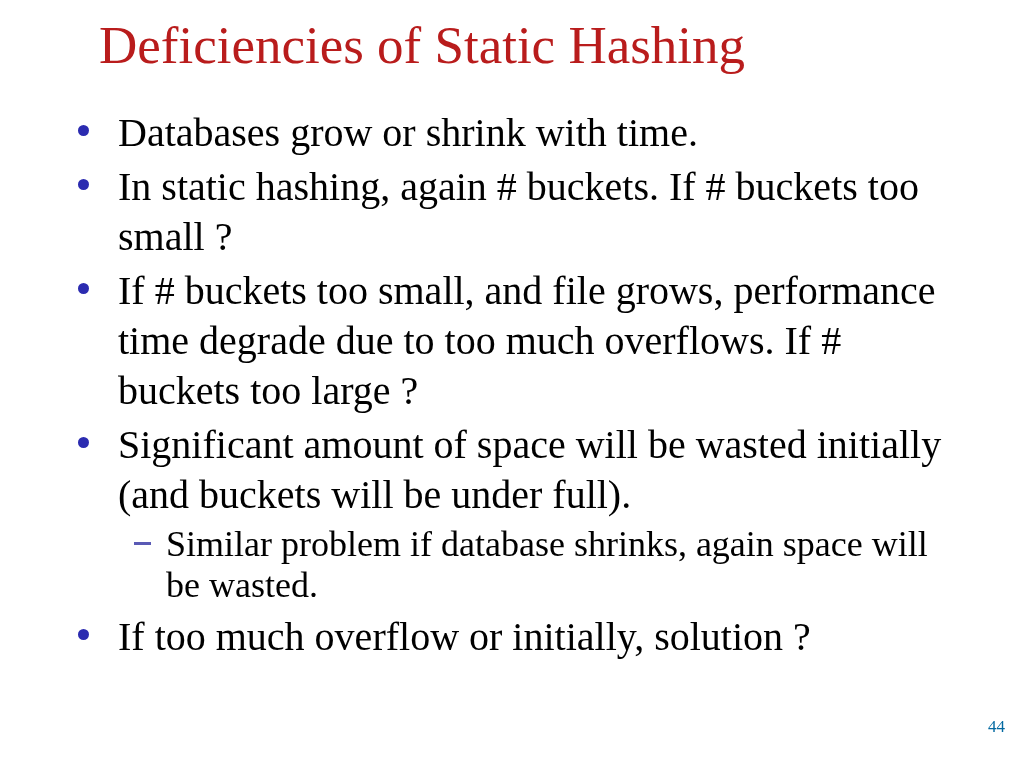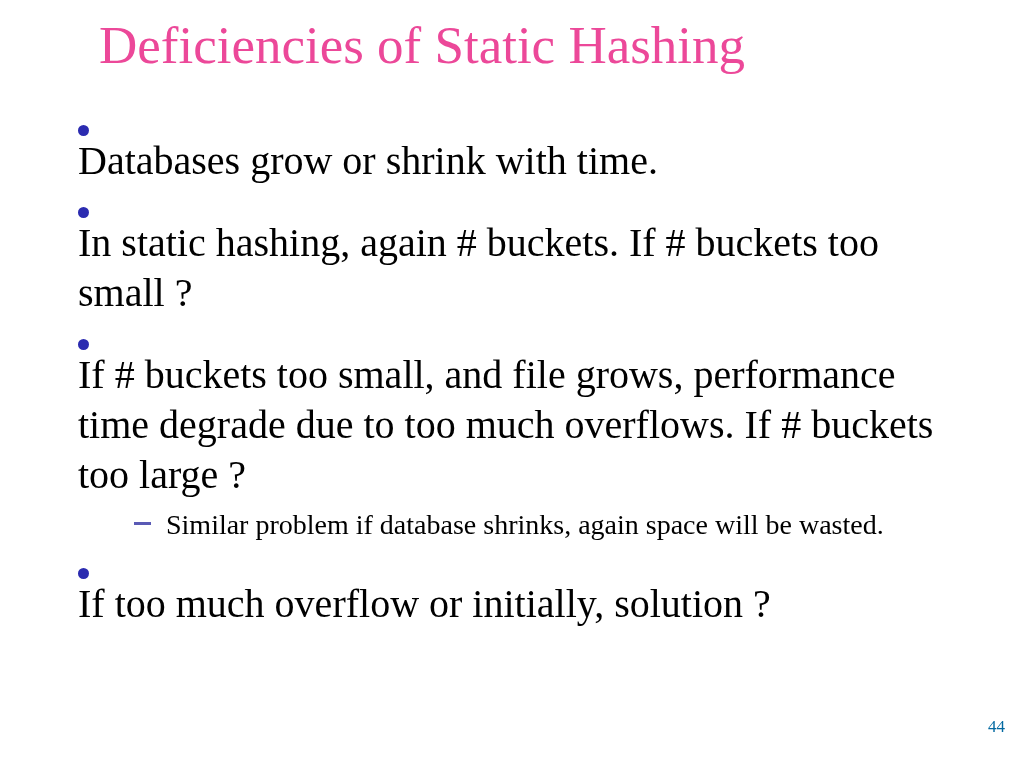--- a/index.html
+++ b/index.html
@@ -17,21 +17,21 @@
     height: 768px;
     background: #ffffff;
     overflow: hidden;
   }
   .slide-title {
     position: absolute;
     left: 0;
     top: 14px;
     width: 844px;
     text-align: center;
-    color: #ec4899;
+    color: #b91c1c;
     font-family: "Liberation Serif", "DejaVu Serif", serif;
     font-size: 53px;
     font-weight: 400;
     line-height: 62px;
     letter-spacing: 0px;
     white-space: nowrap;
   }
   .body-area {
     position: absolute;
     left: 78px;
@@ -39,21 +39,20 @@
     width: 890px;
   }
   .bullet-row {
     display: flex;
     align-items: flex-start;
     margin-bottom: 2px;
   }
   .bullet-row.lvl1 {
     margin-top: 0;
     margin-bottom: 4px;
-    flex-direction: column;
   }
   .bullet-marker {
     flex: 0 0 auto;
     width: 40px;
     display: flex;
     justify-content: flex-start;
     align-items: flex-start;
     padding-top: 17px;
   }
   .dot {
@@ -89,21 +88,21 @@
   }
   .dash {
     display: block;
     width: 17px;
     height: 3px;
     background: #5a5ab5;
   }
   .sub-text {
     flex: 1 1 auto;
     color: #000000;
-    font-size: 28px;
+    font-size: 36px;
     line-height: 41px;
     font-weight: 400;
     text-align: left;
     padding-right: 20px;
   }
   .page-number {
     position: absolute;
     right: 19px;
     bottom: 32px;
     color: #0369a1;
@@ -135,20 +134,26 @@
       <span class="bullet-text">In static hashing, again # buckets.  If # buckets too small ?</span>
     </div>
 
     <div class="bullet-row lvl1">
       <span class="bullet-marker">
         <span class="dot"></span>
       </span>
       <span class="bullet-text">If # buckets too small, and file grows, performance time degrade due to too much overflows. If # buckets too large ?</span>
     </div>
 
+    <div class="bullet-row lvl1">
+      <span class="bullet-marker">
+        <span class="dot"></span>
+      </span>
+      <span class="bullet-text">Significant amount of space will be wasted initially (and buckets will be under full).</span>
+    </div>
 
     <div class="subbullet-row">
       <span class="sub-marker">
         <span class="dash"></span>
       </span>
       <span class="sub-text">Similar problem if database shrinks, again space will be wasted.</span>
     </div>
 
     <div class="bullet-row lvl1">
       <span class="bullet-marker">

